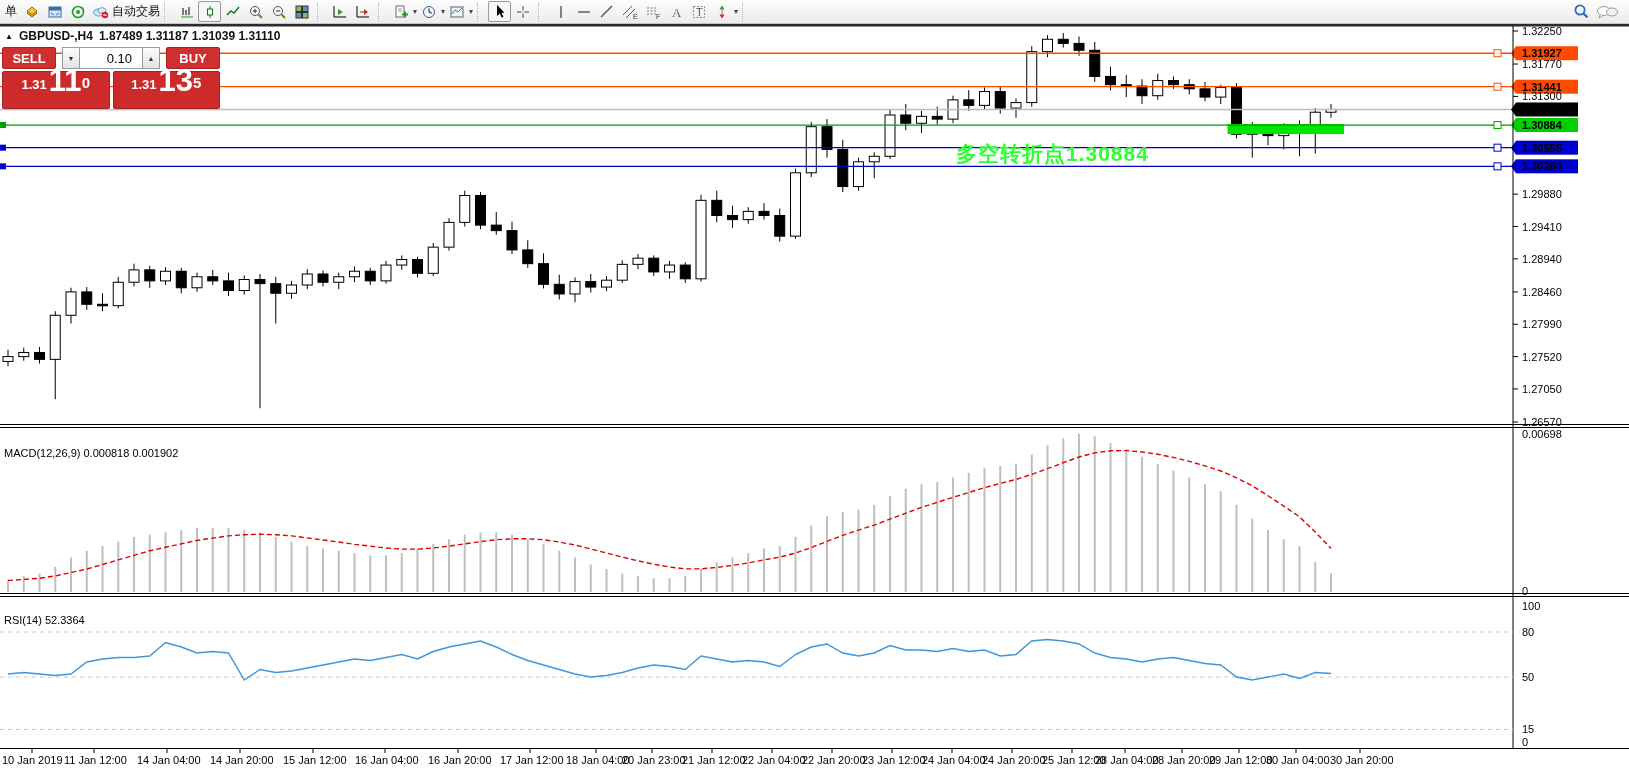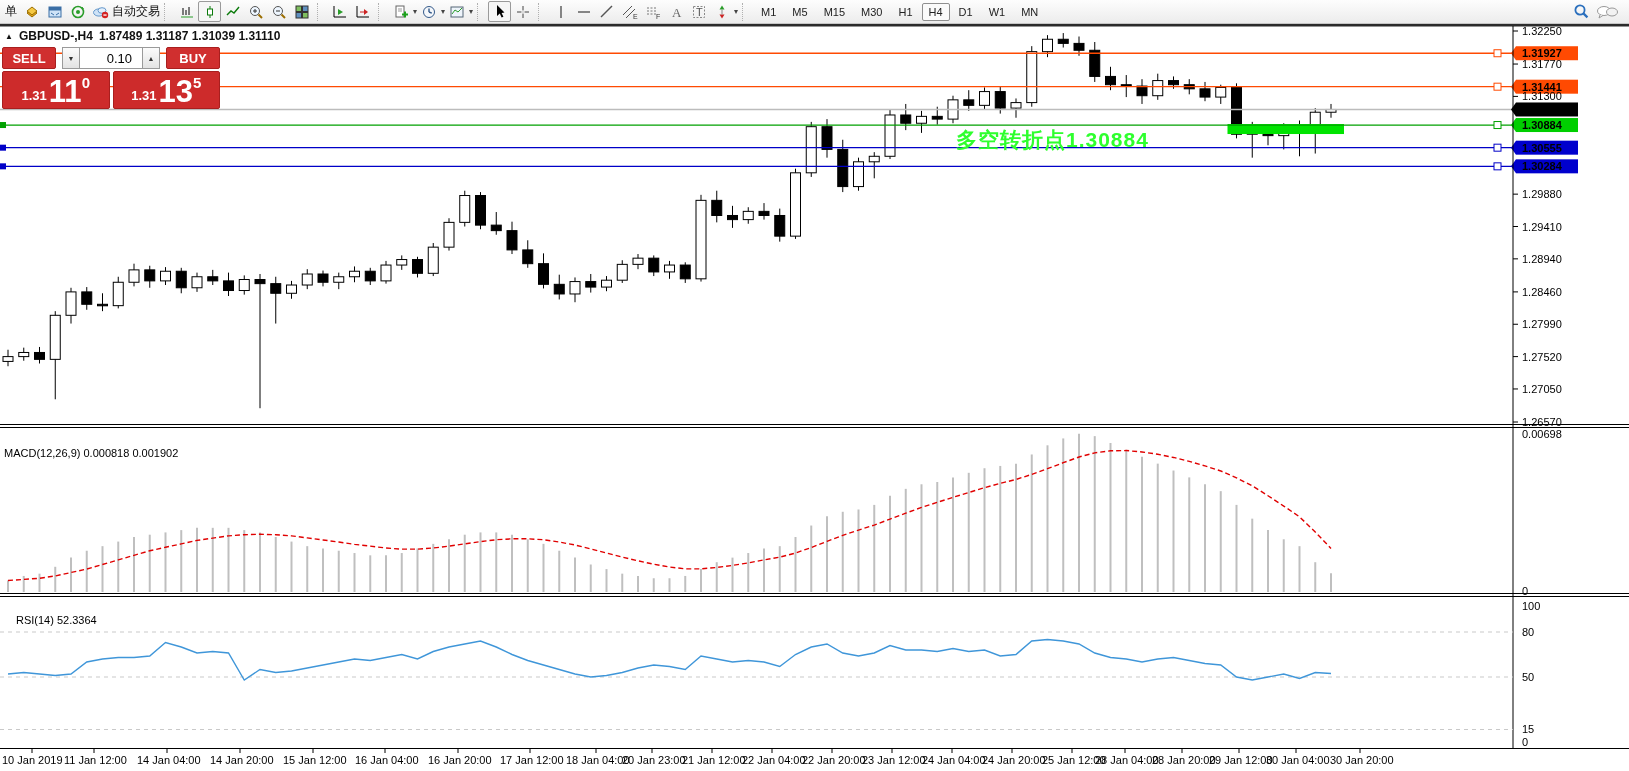--- a/index.html
+++ b/index.html
@@ -30,21 +30,21 @@
   .trow{display:flex;height:22px;}
   .btn-red{background:#d02f2f;border:1px solid #a81f1f;color:#fff;font-weight:bold;font-size:13px;
     display:flex;align-items:center;justify-content:center;width:54px;box-sizing:border-box;border-radius:2px;}
   .vstep{width:18px;background:linear-gradient(#fcfcfc,#e3e3e3);border:1px solid #9a9a9a;box-sizing:border-box;
     display:flex;align-items:center;justify-content:center;font-size:7px;color:#333;}
   .vbox{width:62px;background:#fff;border:1px solid #9a9a9a;border-left:none;border-right:none;box-sizing:border-box;
     font-size:13px;color:#000;display:flex;align-items:center;justify-content:flex-end;padding-right:10px;}
   .tgap{width:6px;}
   .prow{display:flex;margin-top:2px;height:38px;gap:3px;}
   .pblock{flex:1;background:#cd2b2b;border:1px solid #a81f1f;border-radius:2px;color:#fff;
-    display:flex;align-items:flex-end;justify-content:center;padding-bottom:3px;box-sizing:border-box;}
+    display:flex;align-items:flex-end;justify-content:center;padding-bottom:14px;box-sizing:border-box;}
   .p-sm{font-size:13px;font-weight:bold;margin-right:2px;margin-bottom:2px;}
   .p-big{font-size:31px;font-weight:bold;line-height:0.85;}
   .p-sup{font-size:15px;font-weight:bold;align-self:flex-start;margin-top:2px;}
 </style>
 </head>
 <body>
 
 <div class="toolbar">
   <div class="tbtn" style="width:18px">
     <span class="tb-cn">单</span>
@@ -219,31 +219,20 @@
     <svg width="16" height="16">
         <polygon points="8,1.5 10.5,5.5 5.5,5.5" fill="#2a9d2a"></polygon>
         <polygon points="8,14.5 10.5,10.5 5.5,10.5" fill="#c22"></polygon>
         <path d="M8,5.5v5" stroke="#888"></path>
       </svg>
   </div>
     <span class="caret">▾</span>
 
   <div class="sep"></div>
 
-  <div id="tf-group" style="display:flex;align-items:center">
-      <div class="tfbtn">M1</div>
-      <div class="tfbtn">M5</div>
-      <div class="tfbtn">M15</div>
-      <div class="tfbtn">M30</div>
-      <div class="tfbtn">H1</div>
-      <div class="tfbtn active">H4</div>
-      <div class="tfbtn">D1</div>
-      <div class="tfbtn">W1</div>
-      <div class="tfbtn">MN</div>
-    </div>
 
   <div class="tb-right">
     <div class="tbtn">
       <svg width="17" height="17">
           <circle cx="7" cy="7" r="4.6" fill="none" stroke="#2a6fbd" stroke-width="1.8"></circle>
           <path d="M10.4,10.4 L14.4,14.4" stroke="#2a6fbd" stroke-width="2.2"></path>
         </svg>
     </div>
     <div class="tbtn" style="width:28px">
       <svg width="24" height="16">
@@ -636,23 +625,23 @@
       <text x="1330" y="740">30 Jan 20:00</text>
     </svg>
 
   <div class="overlay hdr">
     <span class="tri">▲</span>
     <span>GBPUSD-,H4</span>
     <span>1.87489 1.31187 1.31039 1.31110</span>
   </div>
 
   <div class="overlay pane-label" style="left:4px;top:407px">MACD(12,26,9) 0.000818 0.001902</div>
-  <div class="overlay pane-label" style="left:16px;top:574px">RSI(14) 52.3364</div>
-
-  <div class="overlay annot" style="left:956px;top:102px">多空转折点1.30884</div>
+  <div class="overlay pane-label" style="left:4px;top:574px">RSI(14) 52.3364</div>
+
+  <div class="overlay annot" style="left:956px;top:116px">多空转折点1.30884</div>
 
   <div class="trade">
     <div class="trow">
       <div class="btn-red">SELL</div>
       <div class="tgap"></div>
       <div class="vstep">▼</div>
       <div class="vbox">0.10</div>
       <div class="vstep">▲</div>
       <div class="tgap"></div>
       <div class="btn-red">BUY</div>

